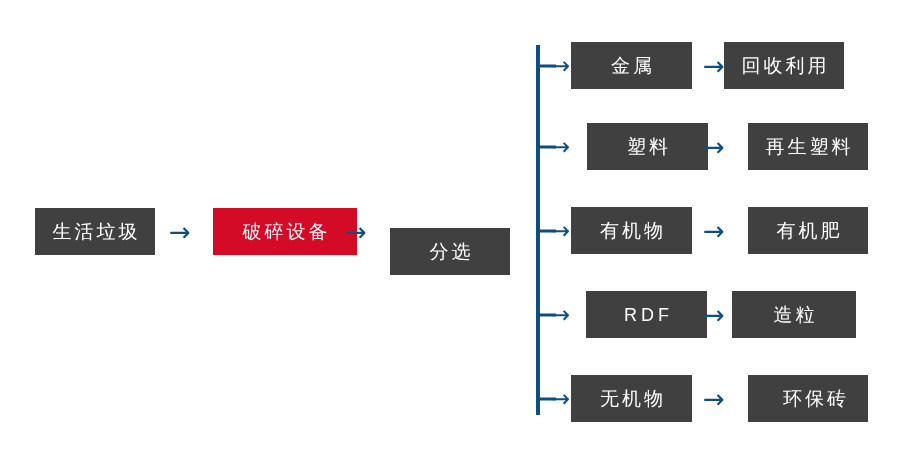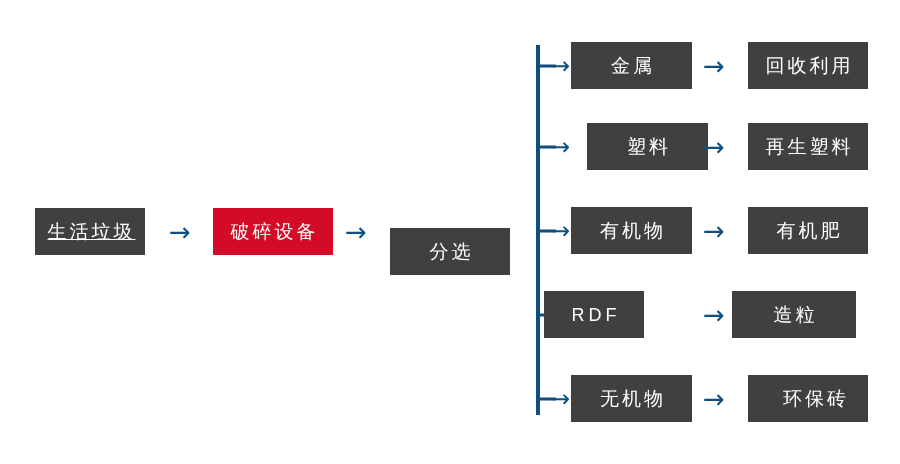--- a/index.html
+++ b/index.html
@@ -92,39 +92,39 @@
     font-size: 24px;
     line-height: 1;
     font-family: "DejaVu Sans", sans-serif;
   }
 </style>
 </head>
 <body>
 
 <div id="canvas">
 
-  <div class="box" style="left:35px; top:208px; width:110px;text-decoration:underline;">生活垃圾</div>
+  <div class="box" style="left:35px; top:208px; width:120px;">生活垃圾</div>
 
   <div class="arrow" style="left:163px; top:208px;">→</div>
 
-  <div class="box accent" style="left:213px; top:208px; width:120px;">破碎设备</div>
+  <div class="box accent" style="left:213px; top:208px; width:144px;">破碎设备</div>
 
   <div class="arrow" style="left:339px; top:208px;">→</div>
 
   <div class="box" style="left:390px; top:208px; width:120px;margin-top:20px;">分选</div>
 
   <div id="trunk" style="left:536px; top:45px; height:370px;"></div>
 
   <div class="branch" style="left:538px; top:42px;">
     <span class="stem"></span>
     <span class="head">→</span>
   </div>
   <div class="box" style="left:571px; top:42px; width:121px;">金属</div>
   <div class="arrow" style="left:697px; top:42px;">→</div>
-  <div class="box" style="left:748px; top:42px; width:120px;">回收利用</div>
+  <div class="box" style="left:724px; top:42px; width:120px;">回收利用</div>
 
   <div class="branch" style="left:538px; top:123px;">
     <span class="stem"></span>
     <span class="head">→</span>
   </div>
   <div class="box" style="left:571px; top:123px; width:121px;margin-left:16px;">塑料</div>
   <div class="arrow" style="left:697px; top:123px;">→</div>
   <div class="box" style="left:748px; top:123px; width:120px;">再生塑料</div>
 
   <div class="branch" style="left:538px; top:207px;">
@@ -132,21 +132,21 @@
     <span class="head">→</span>
   </div>
   <div class="box" style="left:571px; top:207px; width:121px;">有机物</div>
   <div class="arrow" style="left:697px; top:207px;">→</div>
   <div class="box" style="left:748px; top:207px; width:120px;">有机肥</div>
 
   <div class="branch" style="left:538px; top:291px;">
     <span class="stem"></span>
     <span class="head">→</span>
   </div>
-  <div class="box latin" style="left:544px; top:291px; width:100px;">RDF</div>
+  <div class="box latin" style="left:586px; top:291px; width:121px;">RDF</div>
   <div class="arrow" style="left:697px; top:291px;">→</div>
   <div class="box" style="left:732px; top:291px; width:124px;">造粒</div>
 
   <div class="branch" style="left:538px; top:375px;">
     <span class="stem"></span>
     <span class="head">→</span>
   </div>
   <div class="box" style="left:571px; top:375px; width:121px;">无机物</div>
   <div class="arrow" style="left:697px; top:375px;">→</div>
   <div class="box" style="left:748px; top:375px; width:120px;padding-left:13px;">环保砖</div>

